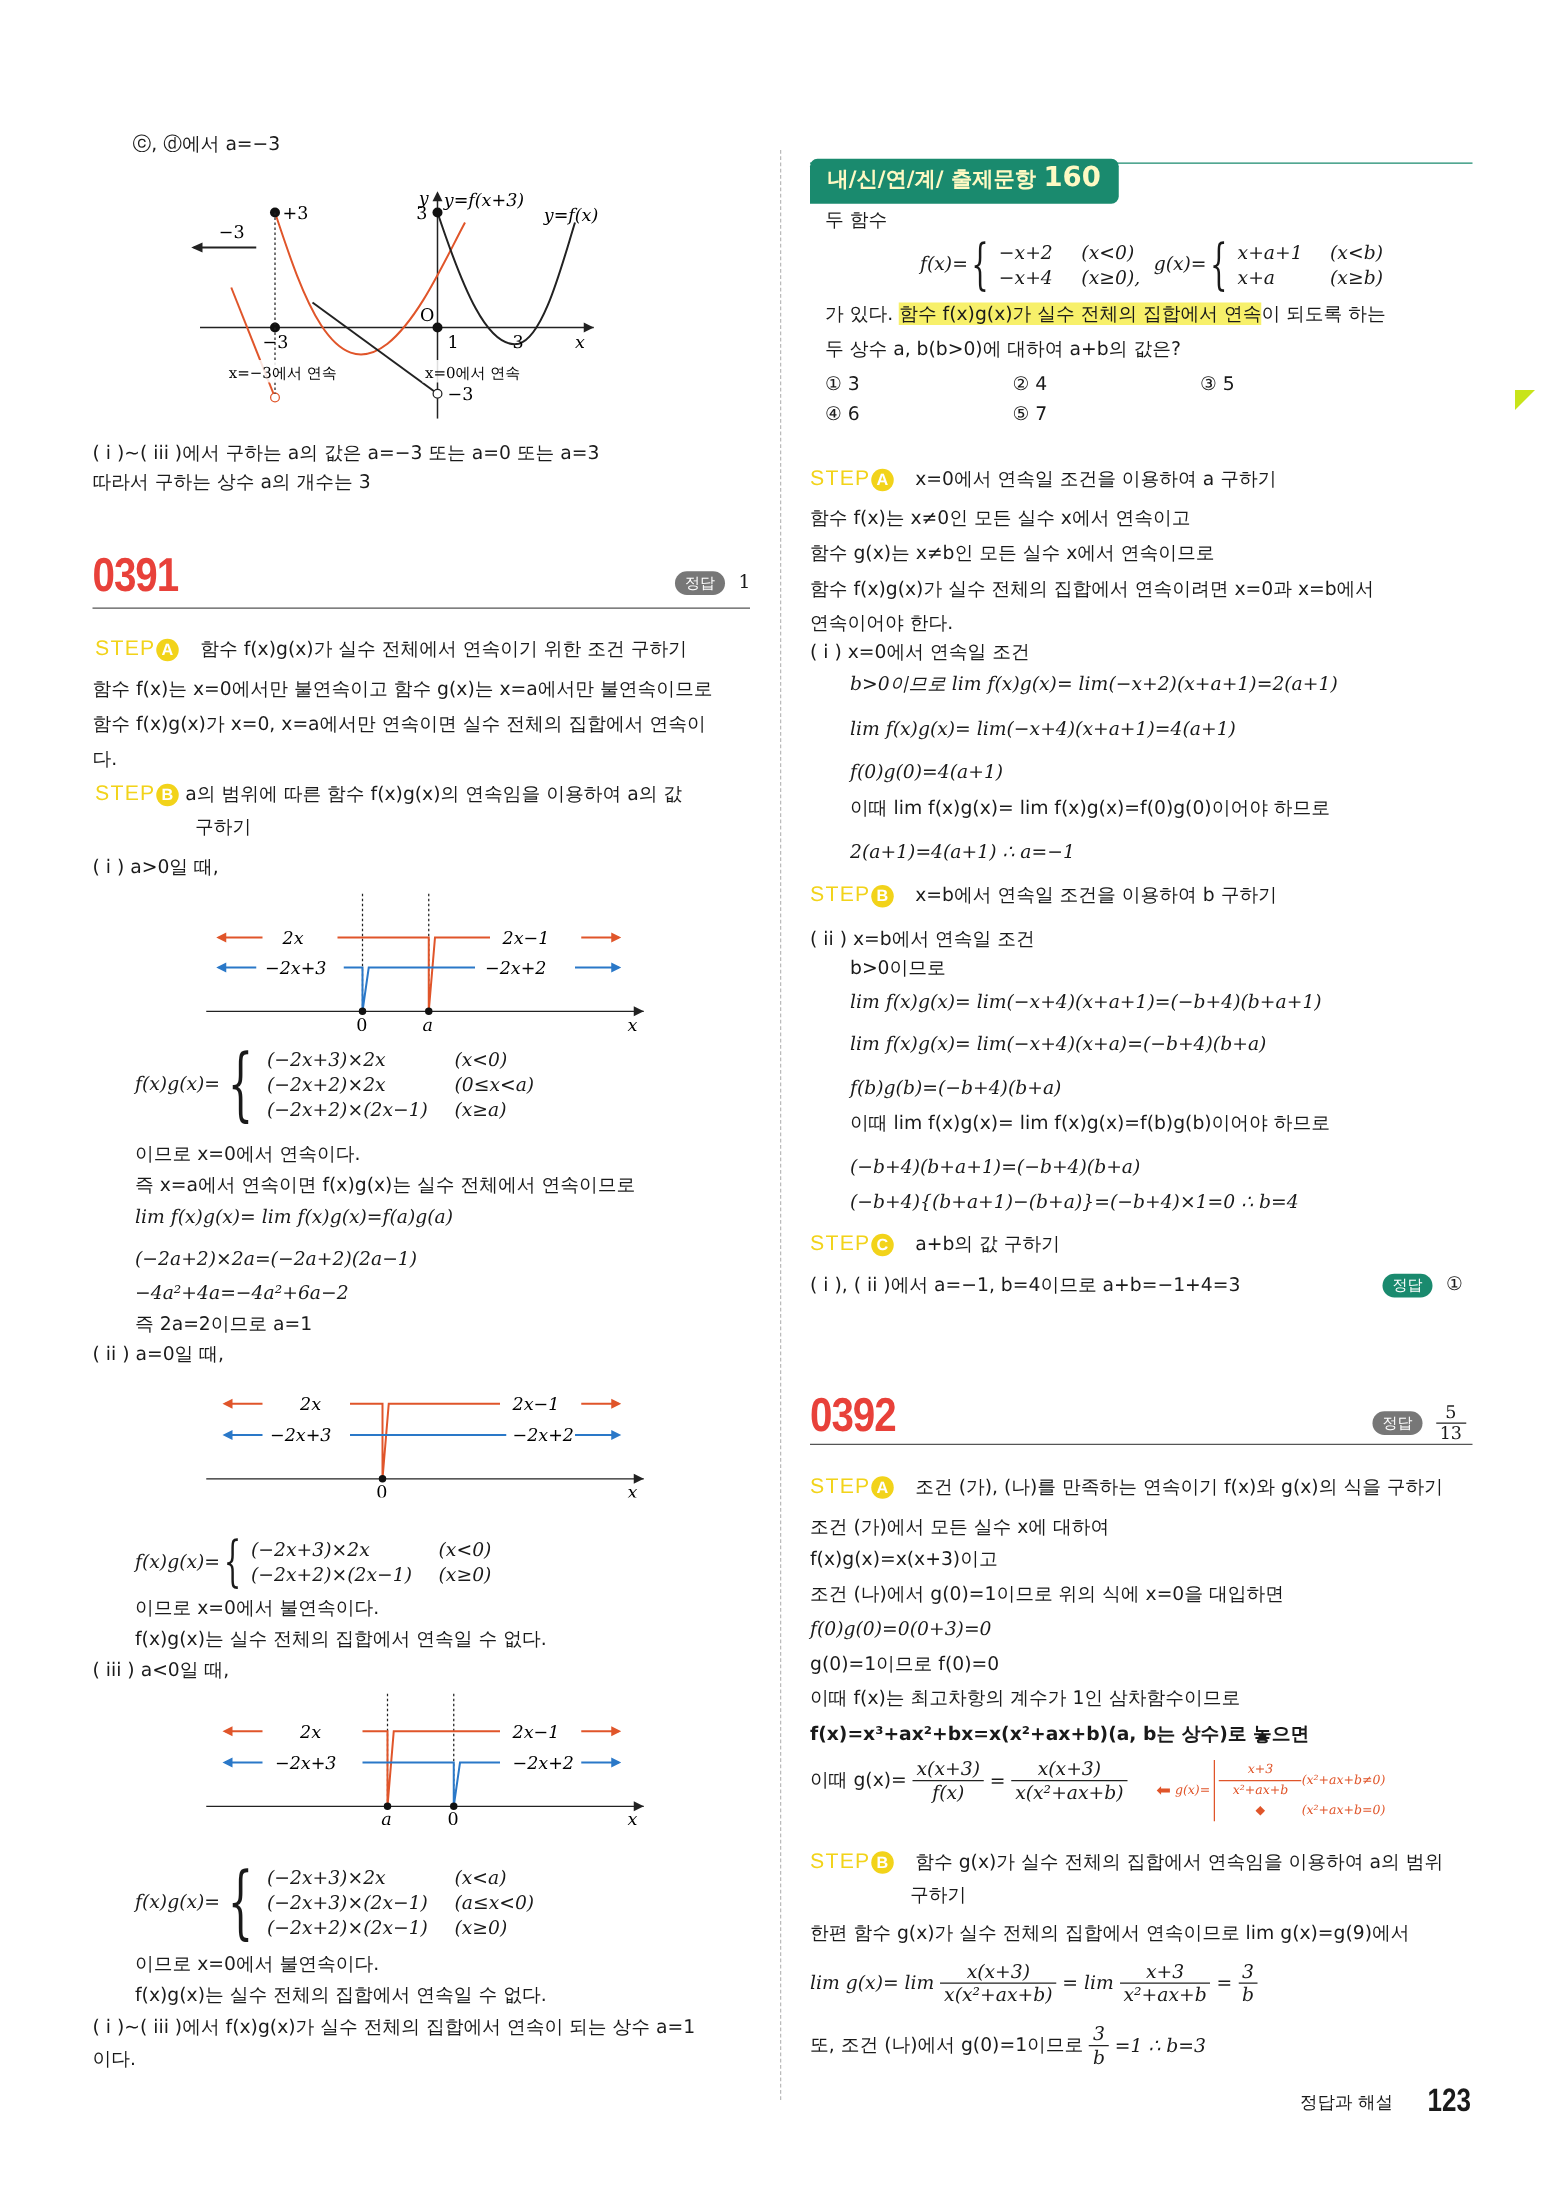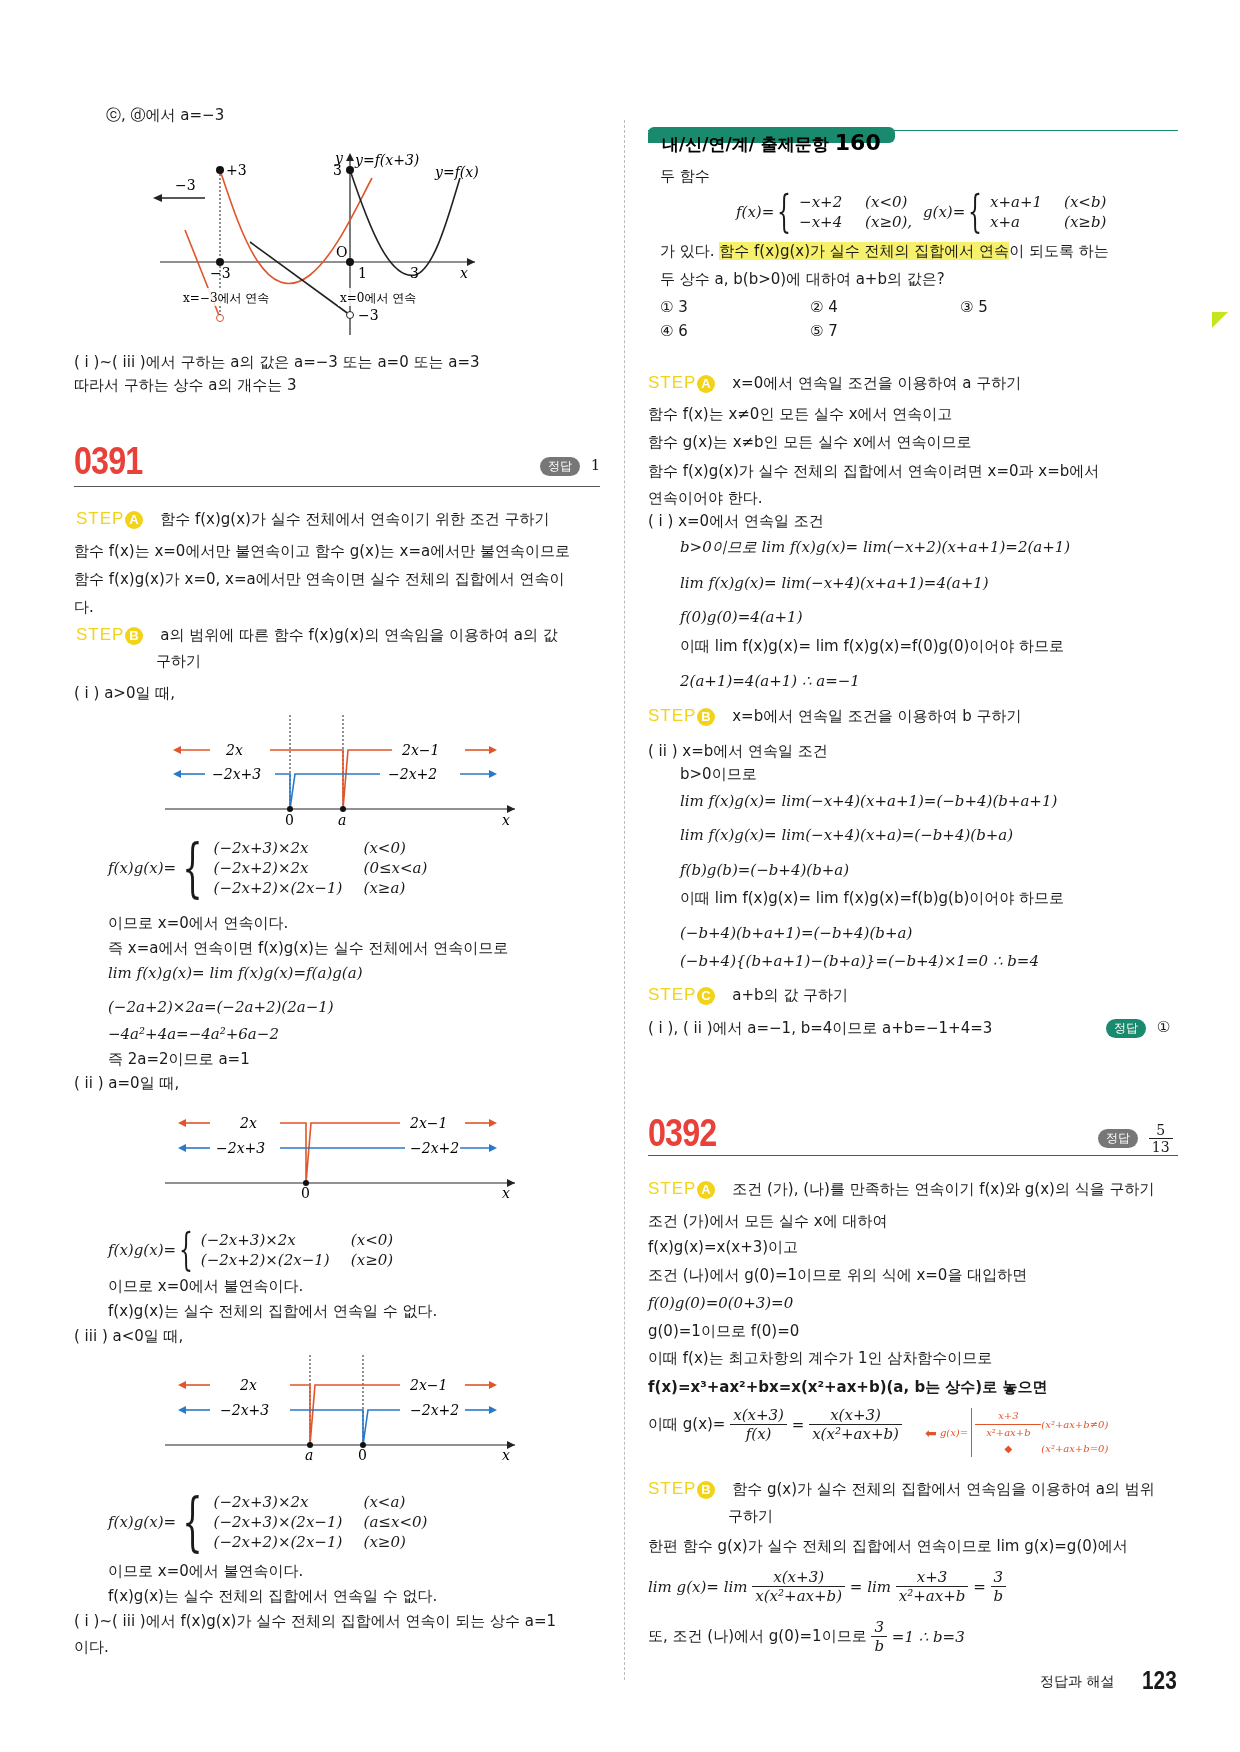--- a/index.html
+++ b/index.html
@@ -9,21 +9,21 @@
   .line{position:absolute;white-space:nowrap;line-height:22px;}
   .col-div{position:absolute;left:624px;top:120px;height:1560px;border-left:1px dashed #bbb;}
   .probnum{position:absolute;font-family:"Liberation Sans",sans-serif;font-weight:bold;color:#e8413a;font-size:38px;letter-spacing:-1px;transform:scaleX(0.85);transform-origin:left;}
   .hr{position:absolute;height:1px;background:#555;}
   .ans-badge{display:inline-block;background:#777;color:#fff;border-radius:10px;padding:1px 8px;font-size:12px;}
   .ans-badge.green{background:#1a8a6e;}
   .step{color:#f2d31a;font-family:"Liberation Sans",sans-serif;font-size:17px;letter-spacing:1px;margin-top:28px;}
   .step .circ{display:inline-block;width:18px;height:18px;border-radius:50%;background:#f2d31a;color:#fff;font-size:13px;text-align:center;line-height:18px;font-weight:bold;margin-left:1px;}
   .step-title{font-weight:normal;font-size:15px;}
   .hl{background:#f7f06a;}
-  .naesin{position:absolute;left:648px;top:127px;height:16px;background:#1a8a6e;color:#000000;border-radius:6px 6px 6px 0;padding:0 14px;font-weight:bold;font-size:17px;line-height:32px;}
+  .naesin{position:absolute;left:648px;top:127px;height:36px;background:#1a8a6e;color:#fef9c3;border-radius:6px 6px 6px 0;padding:0 14px;font-weight:bold;font-size:17px;line-height:32px;}
   .naesin .n{font-size:22px;margin-left:6px;}
   .brace{display:inline-block;vertical-align:middle;font-size:44px;line-height:44px;font-family:"DejaVu Serif",serif;transform:scaleX(0.5);margin:0 -4px;}
   .piece{display:inline-block;vertical-align:middle;line-height:20px;}
   .frac{display:inline-block;vertical-align:middle;text-align:center;}
   .frac .num{display:block;border-bottom:1px solid #222;padding:0 3px;}
   .frac .den{display:block;padding:0 3px;}
   .footer-text{position:absolute;left:1040px;top:1673px;font-size:14px;}
   .pagenum{position:absolute;left:1142px;top:1665px;font-family:"Liberation Sans",sans-serif;font-weight:bold;font-size:26px;transform:scaleX(0.8);transform-origin:left;}
   .tri{position:absolute;left:1212px;top:312px;width:0;height:0;border-left:16px solid #c8e41a;border-bottom:16px solid transparent;}
   svg text{font-family:"DejaVu Serif",serif;}
@@ -83,21 +83,21 @@
 
 <div class="line" style="left:76px;top:508px;">
   <span class="step"><span>STEP</span><span class="circ">A</span></span>
   <span class="step-title" style="margin-left:12px;">함수 f(x)g(x)가 실수 전체에서 연속이기 위한 조건 구하기</span>
 </div>
 <div class="line" style="left:74px;top:540px;">함수 f(x)는 x=0에서만 불연속이고 함수 g(x)는 x=a에서만 불연속이므로</div>
 <div class="line" style="left:74px;top:568px;">함수 f(x)g(x)가 x=0, x=a에서만 연속이면 실수 전체의 집합에서 연속이</div>
 <div class="line" style="left:74px;top:596px;">다.</div>
 <div class="line" style="left:76px;top:624px;">
   <span class="step"><span>STEP</span><span class="circ">B</span></span>
-  <span class="step-title" style="margin-left:12px;">a의 범위에 따른 함수 f(x)g(x)의 연속임을 이용하여 a의 값</span>
+  <span class="step-title" style="">a의 범위에 따른 함수 f(x)g(x)의 연속임을 이용하여 a의 값</span>
 </div>
 <div class="line step-title" style="left:156px;top:650px;">구하기</div>
 <div class="line" style="left:74px;top:682px;">( i ) a&gt;0일 때,</div>
 
 <svg class="abs" style="left:160px;top:705px;" width="360" height="120">
   <line x1="5" y1="104" x2="355" y2="104" stroke="#222"></line>
     <polygon points="355,104 347,100 347,108" fill="#222"></polygon>
   <line x1="130" y1="10" x2="130" y2="104" stroke="#222" stroke-dasharray="2,2"></line>
   <line x1="183" y1="10" x2="183" y2="104" stroke="#222" stroke-dasharray="2,2"></line>
   <line x1="50" y1="45" x2="15" y2="45" stroke="#e0552a" stroke-width="1.6"></line>
@@ -308,21 +308,21 @@
     <span style="display:block;"><span class="frac m" style="width:66px;"><span class="num" style="border-color:#e0552a;">x+3</span><span class="den">x²+ax+b</span></span><span class="m">(x²+ax+b≠0)</span></span>
     <span style="display:block;"><span style="display:inline-block;width:66px;text-align:center;">◆</span><span class="m">(x²+ax+b=0)</span></span>
   </span>
 </div>
 
 <div class="line" style="left:648px;top:1478px;">
   <span class="step"><span>STEP</span><span class="circ">B</span></span>
   <span class="step-title" style="margin-left:12px;">함수 g(x)가 실수 전체의 집합에서 연속임을 이용하여 a의 범위</span>
 </div>
 <div class="line step-title" style="left:728px;top:1505px;">구하기</div>
-<div class="line" style="left:648px;top:1535px;">한편 함수 g(x)가 실수 전체의 집합에서 연속이므로 lim g(x)=g(0)에서</div>
+<div class="line" style="left:648px;top:1535px;">한편 함수 g(x)가 실수 전체의 집합에서 연속이므로 lim g(x)=g(9)에서</div>
 
 <div class="abs m" style="left:648px;top:1568px;">
   <span style="vertical-align:middle;">lim g(x)= lim</span>
   <span class="frac"><span class="num">x(x+3)</span><span class="den">x(x²+ax+b)</span></span>
   <span style="vertical-align:middle;">= lim</span>
   <span class="frac"><span class="num">x+3</span><span class="den">x²+ax+b</span></span>
   <span style="vertical-align:middle;">=</span>
   <span class="frac"><span class="num">3</span><span class="den">b</span></span>
 </div>
 <div class="abs" style="left:648px;top:1618px;">

